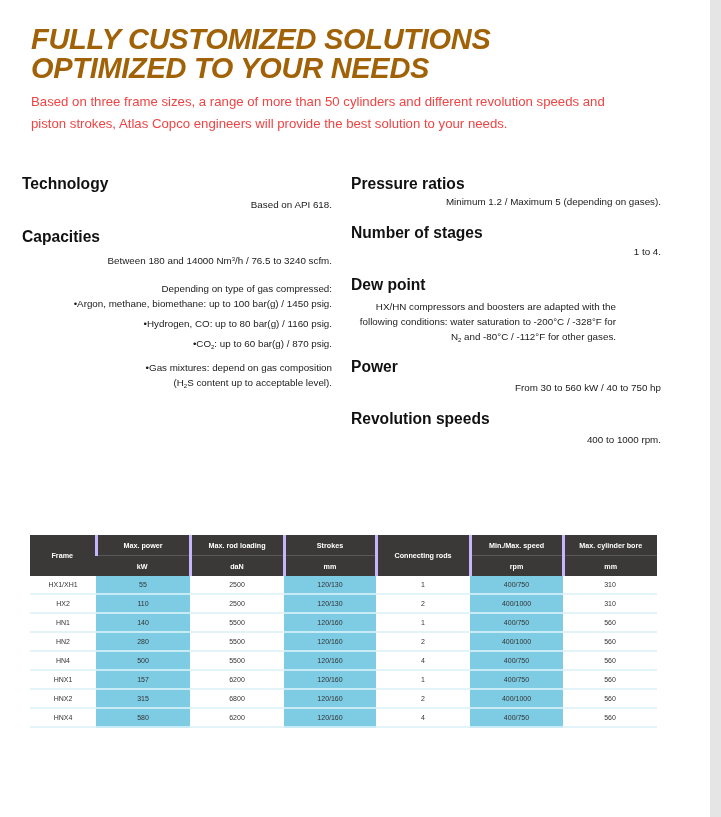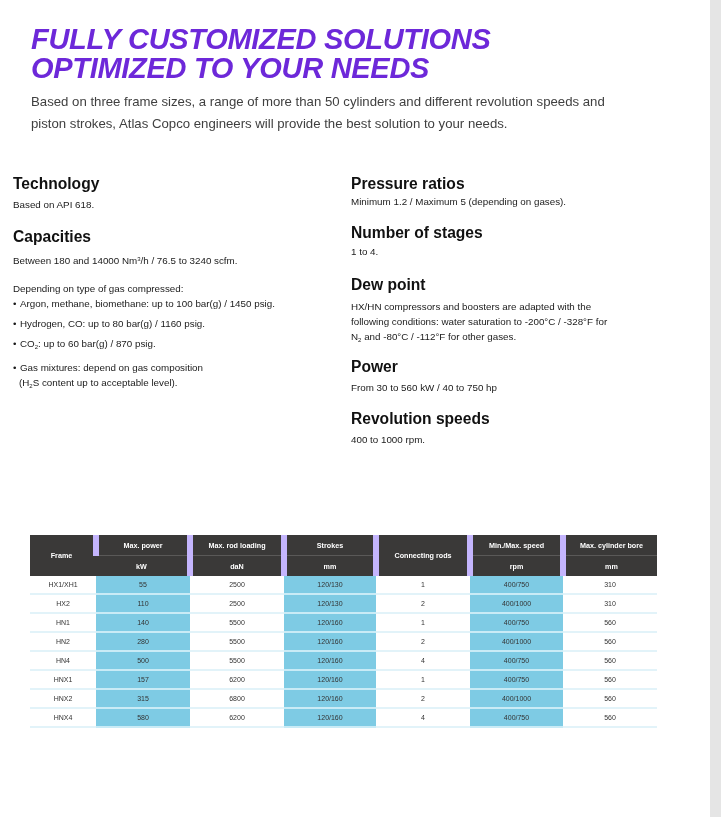--- a/index.html
+++ b/index.html
@@ -11,51 +11,51 @@
   }
   .scroll-strip {
     position: absolute; top: 0; right: 0; width: 11px; height: 817px;
     background: #e5e5e5;
   }
   .title {
     position: absolute; left: 31px; top: 25px; margin: 0;
     font-family: "Liberation Sans", sans-serif;
     font-weight: bold; font-style: italic;
     font-size: 29px; line-height: 29px; letter-spacing: -0.3px;
-    color: #6d28d9; text-transform: uppercase;
+    color: #a16207; text-transform: uppercase;
   }
   .title span { display: block; }
   .intro {
     position: absolute; left: 31px; top: 91px; width: 600px; margin: 0;
-    font-size: 13.2px; line-height: 22px; color: #404040;
+    font-size: 13.2px; line-height: 22px; color: #ef4444;
   }
   .col { position: absolute; top: 174px; width: 310px; }
-  .col.left { left: 13px; }
+  .col.left { left: 22px; }
   .col.right { left: 351px; }
   .spec { margin: 0; }
   .spec h3 {
     margin: 0; font-size: 15.6px; font-weight: bold; line-height: 20px; color: #111;
   }
   .spec p, .spec li {
-    font-size: 9.8px; line-height: 15px; color: #1a1a1a; margin: 0;
+    font-size: 9.8px; line-height: 15px; color: #1a1a1a; margin: 0; text-align: right;
   }
   .spec ul { list-style: none; padding: 0; margin: 0; }
   .spec li { margin-bottom: 5px; }
   .spec li .bullet { display: inline-block; width: 7px; }
   .spec li .cont { display: block; padding-left: 6px; }
   sub.low { font-size: 6px; vertical-align: -2px; }
   sup.hi { font-size: 6px; vertical-align: 3px; }
 
   
   .table-wrap { position: absolute; left: 30px; top: 535px; width: 627px; }
   table { border-collapse: collapse; width: 627px; table-layout: fixed; }
   th {
     background: #3a3938; color: #ffffff; font-size: 7.2px; font-weight: bold;
     height: 20px; padding: 0; text-align: center;
-    border-left: 6px solid #c4b5fd;
+    border-left: 3px solid #c4b5fd;
   }
   th:first-child { border-left: none; }
   thead tr.units th { border-top: 1px solid #5a5958; }
   td {
     font-size: 7px; color: #333; text-align: center; height: 17px; padding: 0;
     border-bottom: 2px solid #e2f3f9;
   }
   td.hl { background: #7ecbe4; border-bottom: 2px solid #c9ebf6; }
 </style>
 </head>

